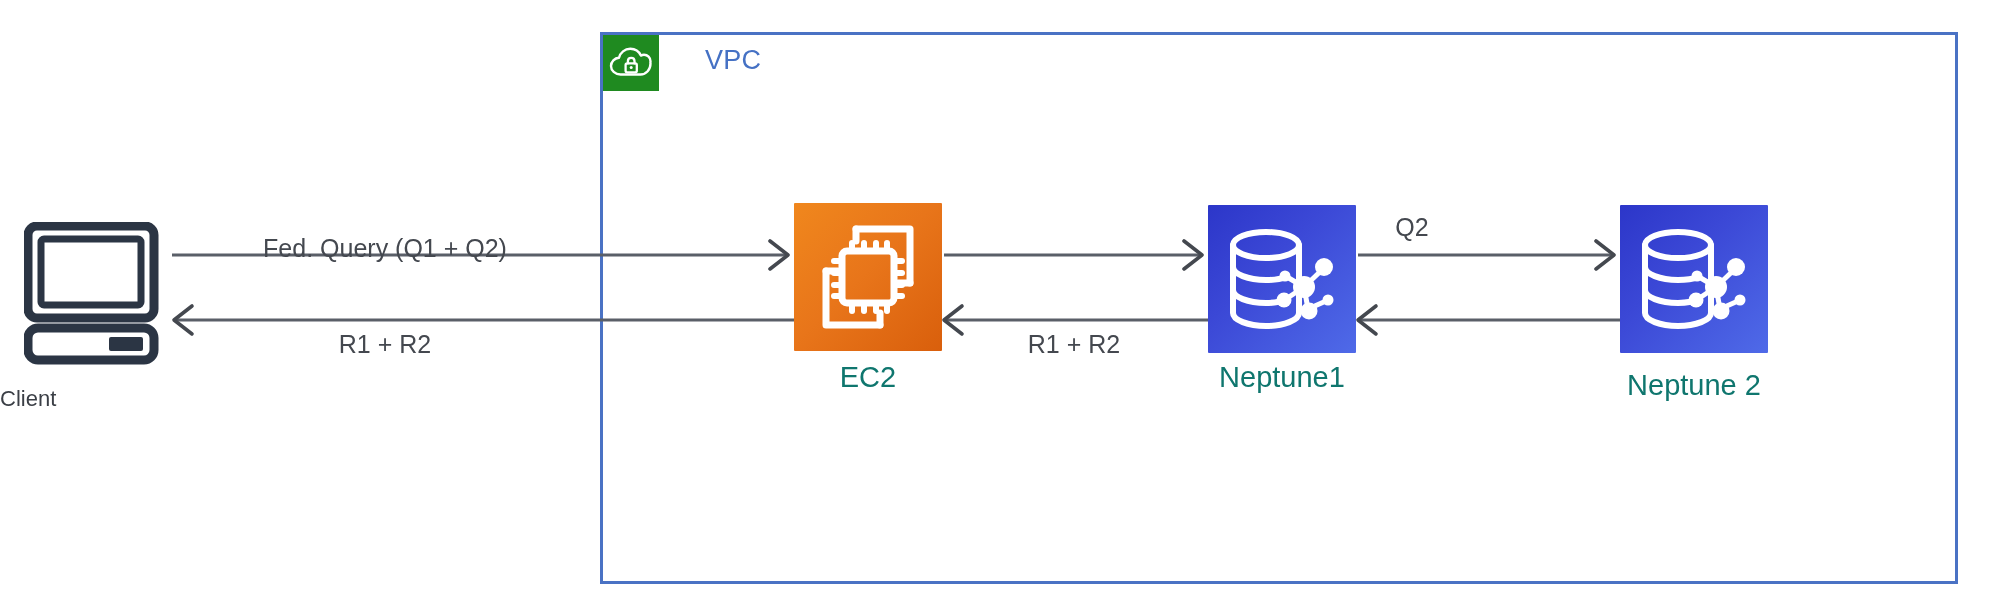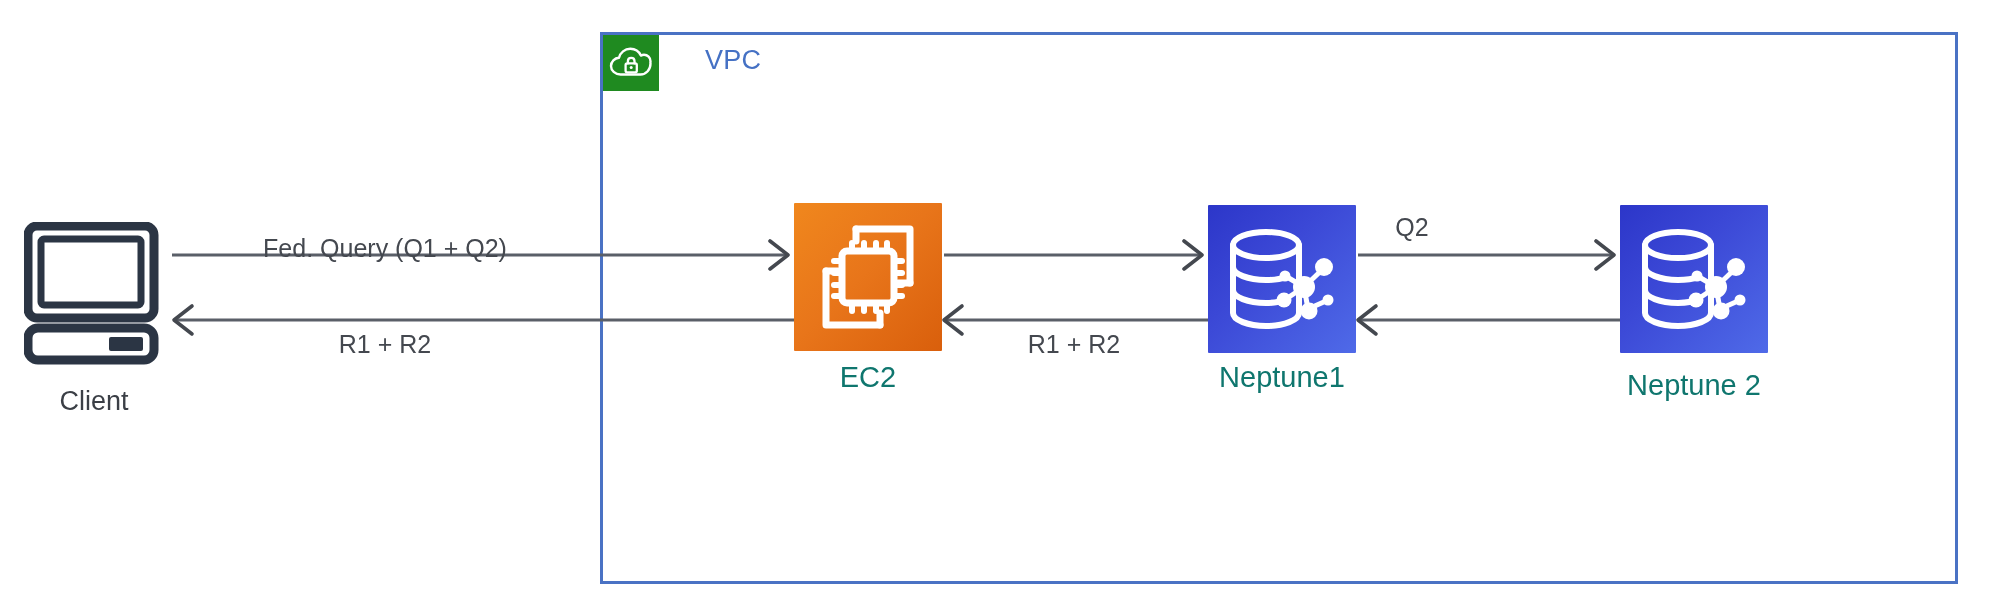--- a/index.html
+++ b/index.html
@@ -81,22 +81,22 @@
     left: 24px;
     top: 222px;
     width: 140px;
     height: 144px;
   }
   .client-caption {
     position: absolute;
     left: 0px;
     top: 386px;
     width: 188px;
-    text-align: center;
-    font-size: 27px;
+    text-align: left;
+    font-size: 22px;
     color: #3b3f46;
   }
 
   
   .conn-svg {
     position: absolute;
     left: 0;
     top: 0;
     width: 1994px;
     height: 616px;

